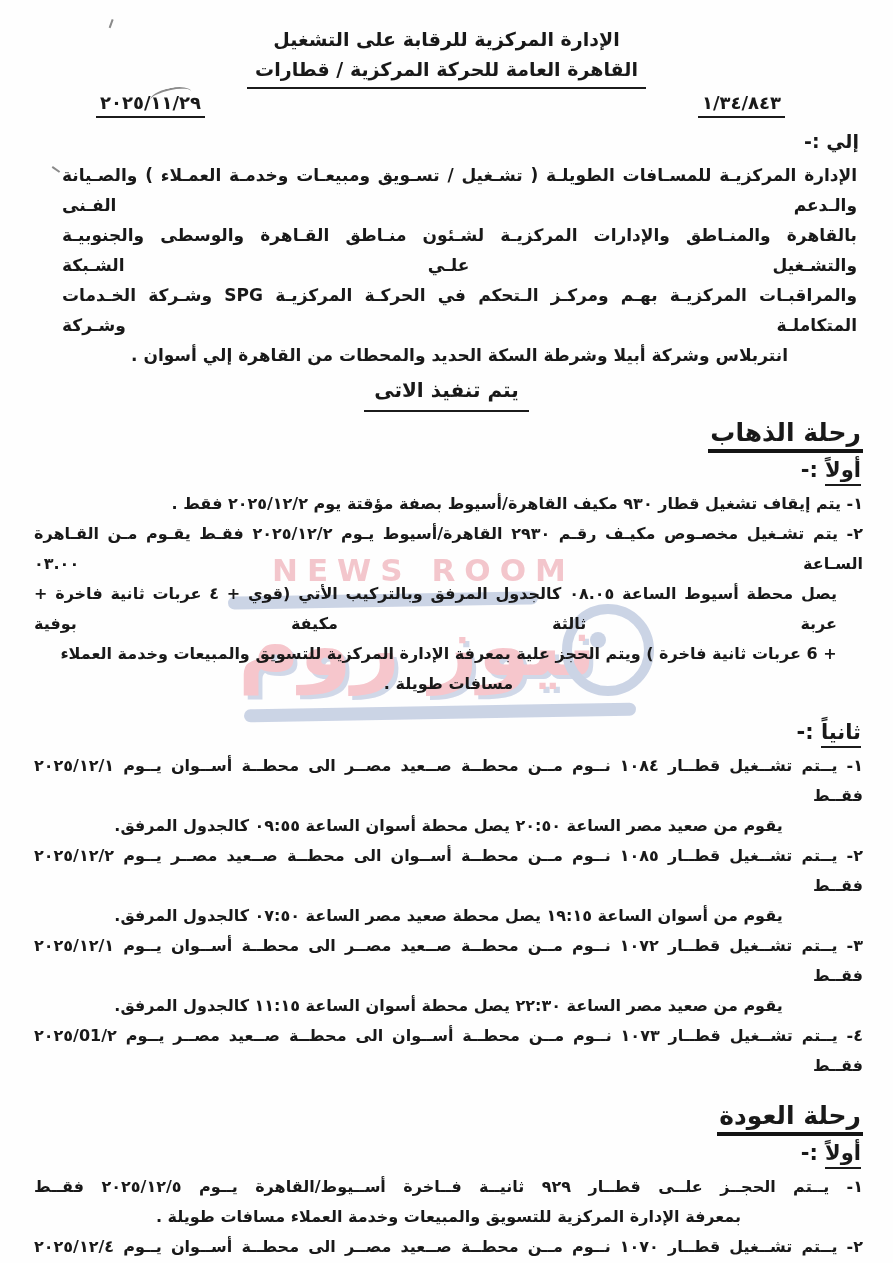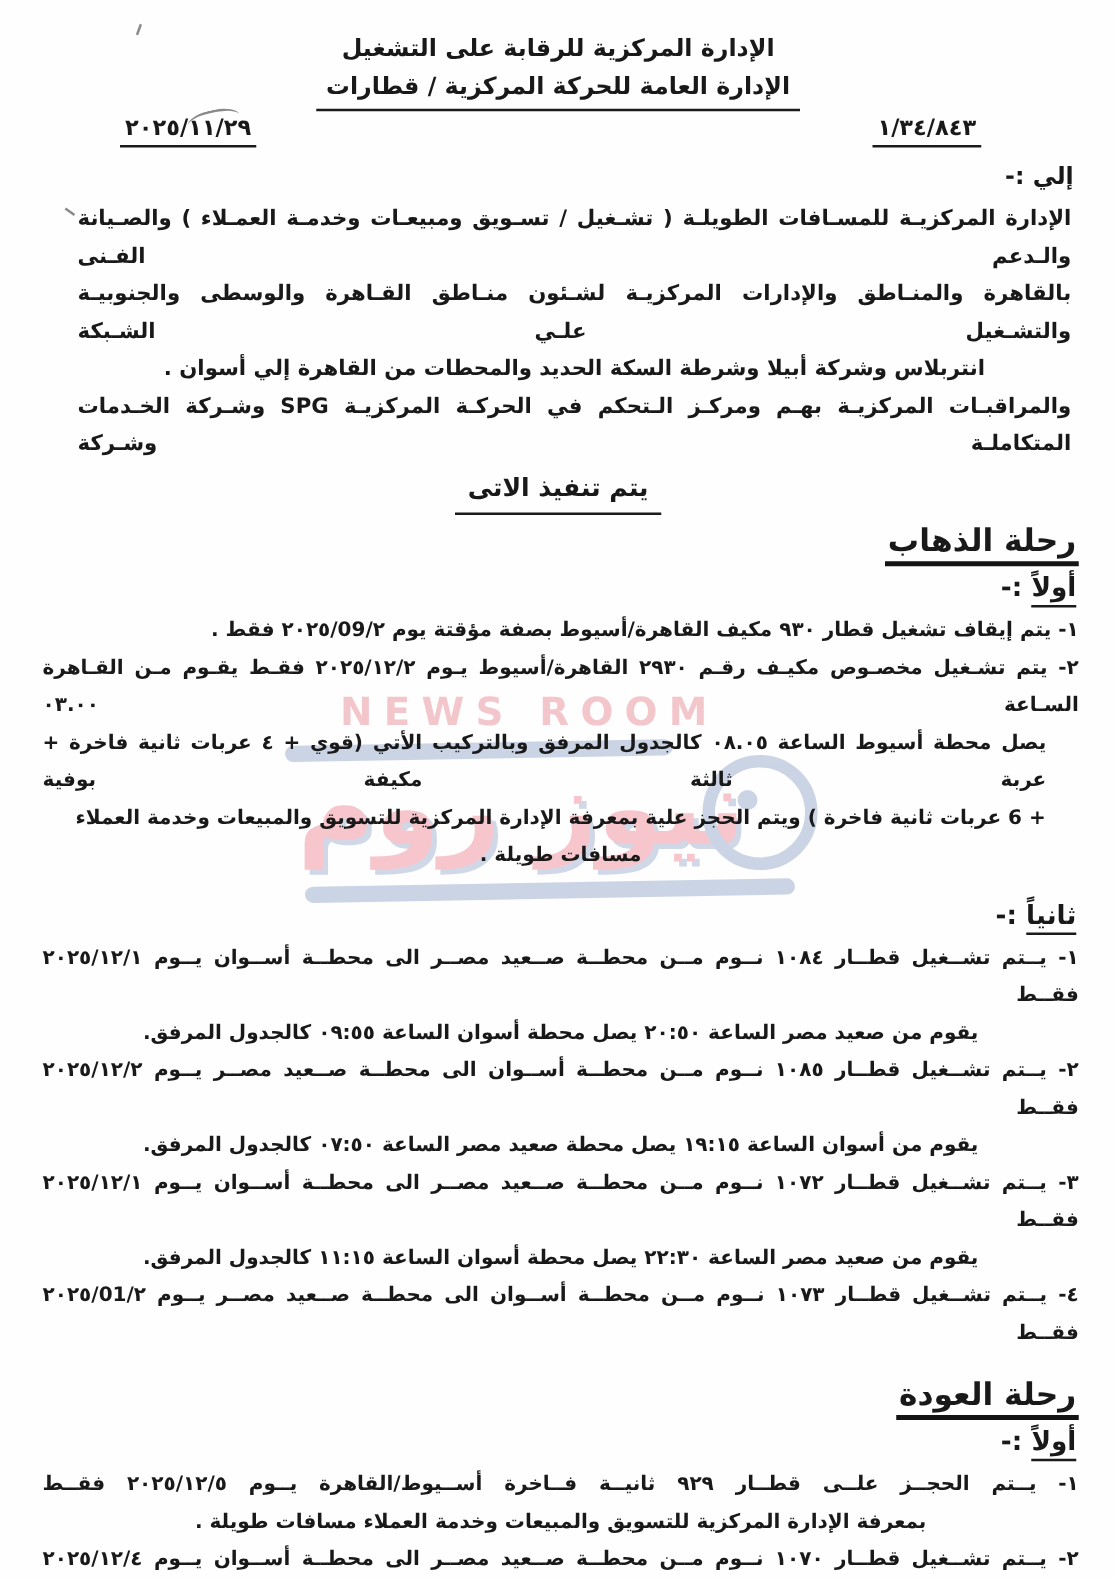--- a/index.html
+++ b/index.html
@@ -65,50 +65,50 @@
   </div>
 
   <div class="pen pen1"></div>
   <div class="pen pen2"></div>
   <div class="pen pen3"></div>
 
   <div class="content">
 
     <div class="hdr">
       <div class="hdr-l1">الإدارة المركزية للرقابة على التشغيل</div>
-      <div class="hdr-l2"><span>الإدارة العامة للحركة المركزية / قطارات</span></div>
+      <div class="hdr-l2"><span>القاهرة العامة للحركة المركزية / قطارات</span></div>
     </div>
 
     <div class="meta">
       <span class="u">١/٣٤/٨٤٣</span>
       <span class="u">٢٠٢٥/١١/٢٩</span>
     </div>
 
     <div class="to">إلي :-</div>
     <div class="para">
       <div class="ln j">الإدارة المركزيـة للمسـافات الطويلـة ( تشـغيل / تسـويق ومبيعـات وخدمـة العمـلاء ) والصـيانة والـدعم الفـنى</div>
       <div class="ln j">بالقاهرة والمنـاطق والإدارات المركزيـة لشـئون منـاطق القـاهرة والوسطى والجنوبيـة والتشـغيل علـي الشـبكة</div>
+      <div class="ln j">والمراقبـات المركزيـة بهـم ومركـز الـتحكم في الحركـة المركزيـة SPG وشـركة الخـدمات المتكاملـة وشـركة</div>
       <div class="ln c">انتربلاس وشركة أبيلا  وشرطة السكة الحديد والمحطات من القاهرة إلي أسوان .</div>
-      <div class="ln j">والمراقبـات المركزيـة بهـم ومركـز الـتحكم في الحركـة المركزيـة SPG وشـركة الخـدمات المتكاملـة وشـركة</div>
     </div>
 
     <div class="exec">
       <span>يتم تنفيذ الاتى</span>
     </div>
 
     <div class="sec-title">
       <span>رحلة الذهاب</span>
     </div>
 
     <div class="sub">
       <span class="sub-u">أولاً</span><span> :-</span>
     </div>
 
     <div class="items">
-      <div class="ln r">١- يتم إيقاف تشغيل قطار ٩٣٠ مكيف القاهرة/أسيوط بصفة مؤقتة يوم ٢٠٢٥/09/٢ فقط .</div>
+      <div class="ln r">١- يتم إيقاف تشغيل قطار ٩٣٠ مكيف القاهرة/أسيوط بصفة مؤقتة يوم ٢٠٢٥/١٢/٢ فقط .</div>
       <div class="ln j">٢- يتم تشـغيل مخصـوص مكيـف رقـم ٢٩٣٠ القاهرة/أسيوط يـوم ٢٠٢٥/١٢/٢ فقـط يقـوم مـن القـاهرة السـاعة ٠٣.٠٠</div>
       <div class="ln j ind">يصل محطة أسيوط الساعة ٠٨.٠٥ كالجدول المرفق وبالتركيب الأتي (قوي + ٤ عربات ثانية فاخرة + عربة ثالثة مكيفة بوفية</div>
       <div class="ln c">+ 6 عربات ثانية فاخرة ) ويتم الحجز علية بمعرفة الإدارة المركزية للتسويق والمبيعات وخدمة العملاء مسافات طويلة .</div>
     </div>
 
     <div class="sub gap-top">
       <span class="sub-u">ثانياً</span><span> :-</span>
     </div>
 
     <div class="items">

